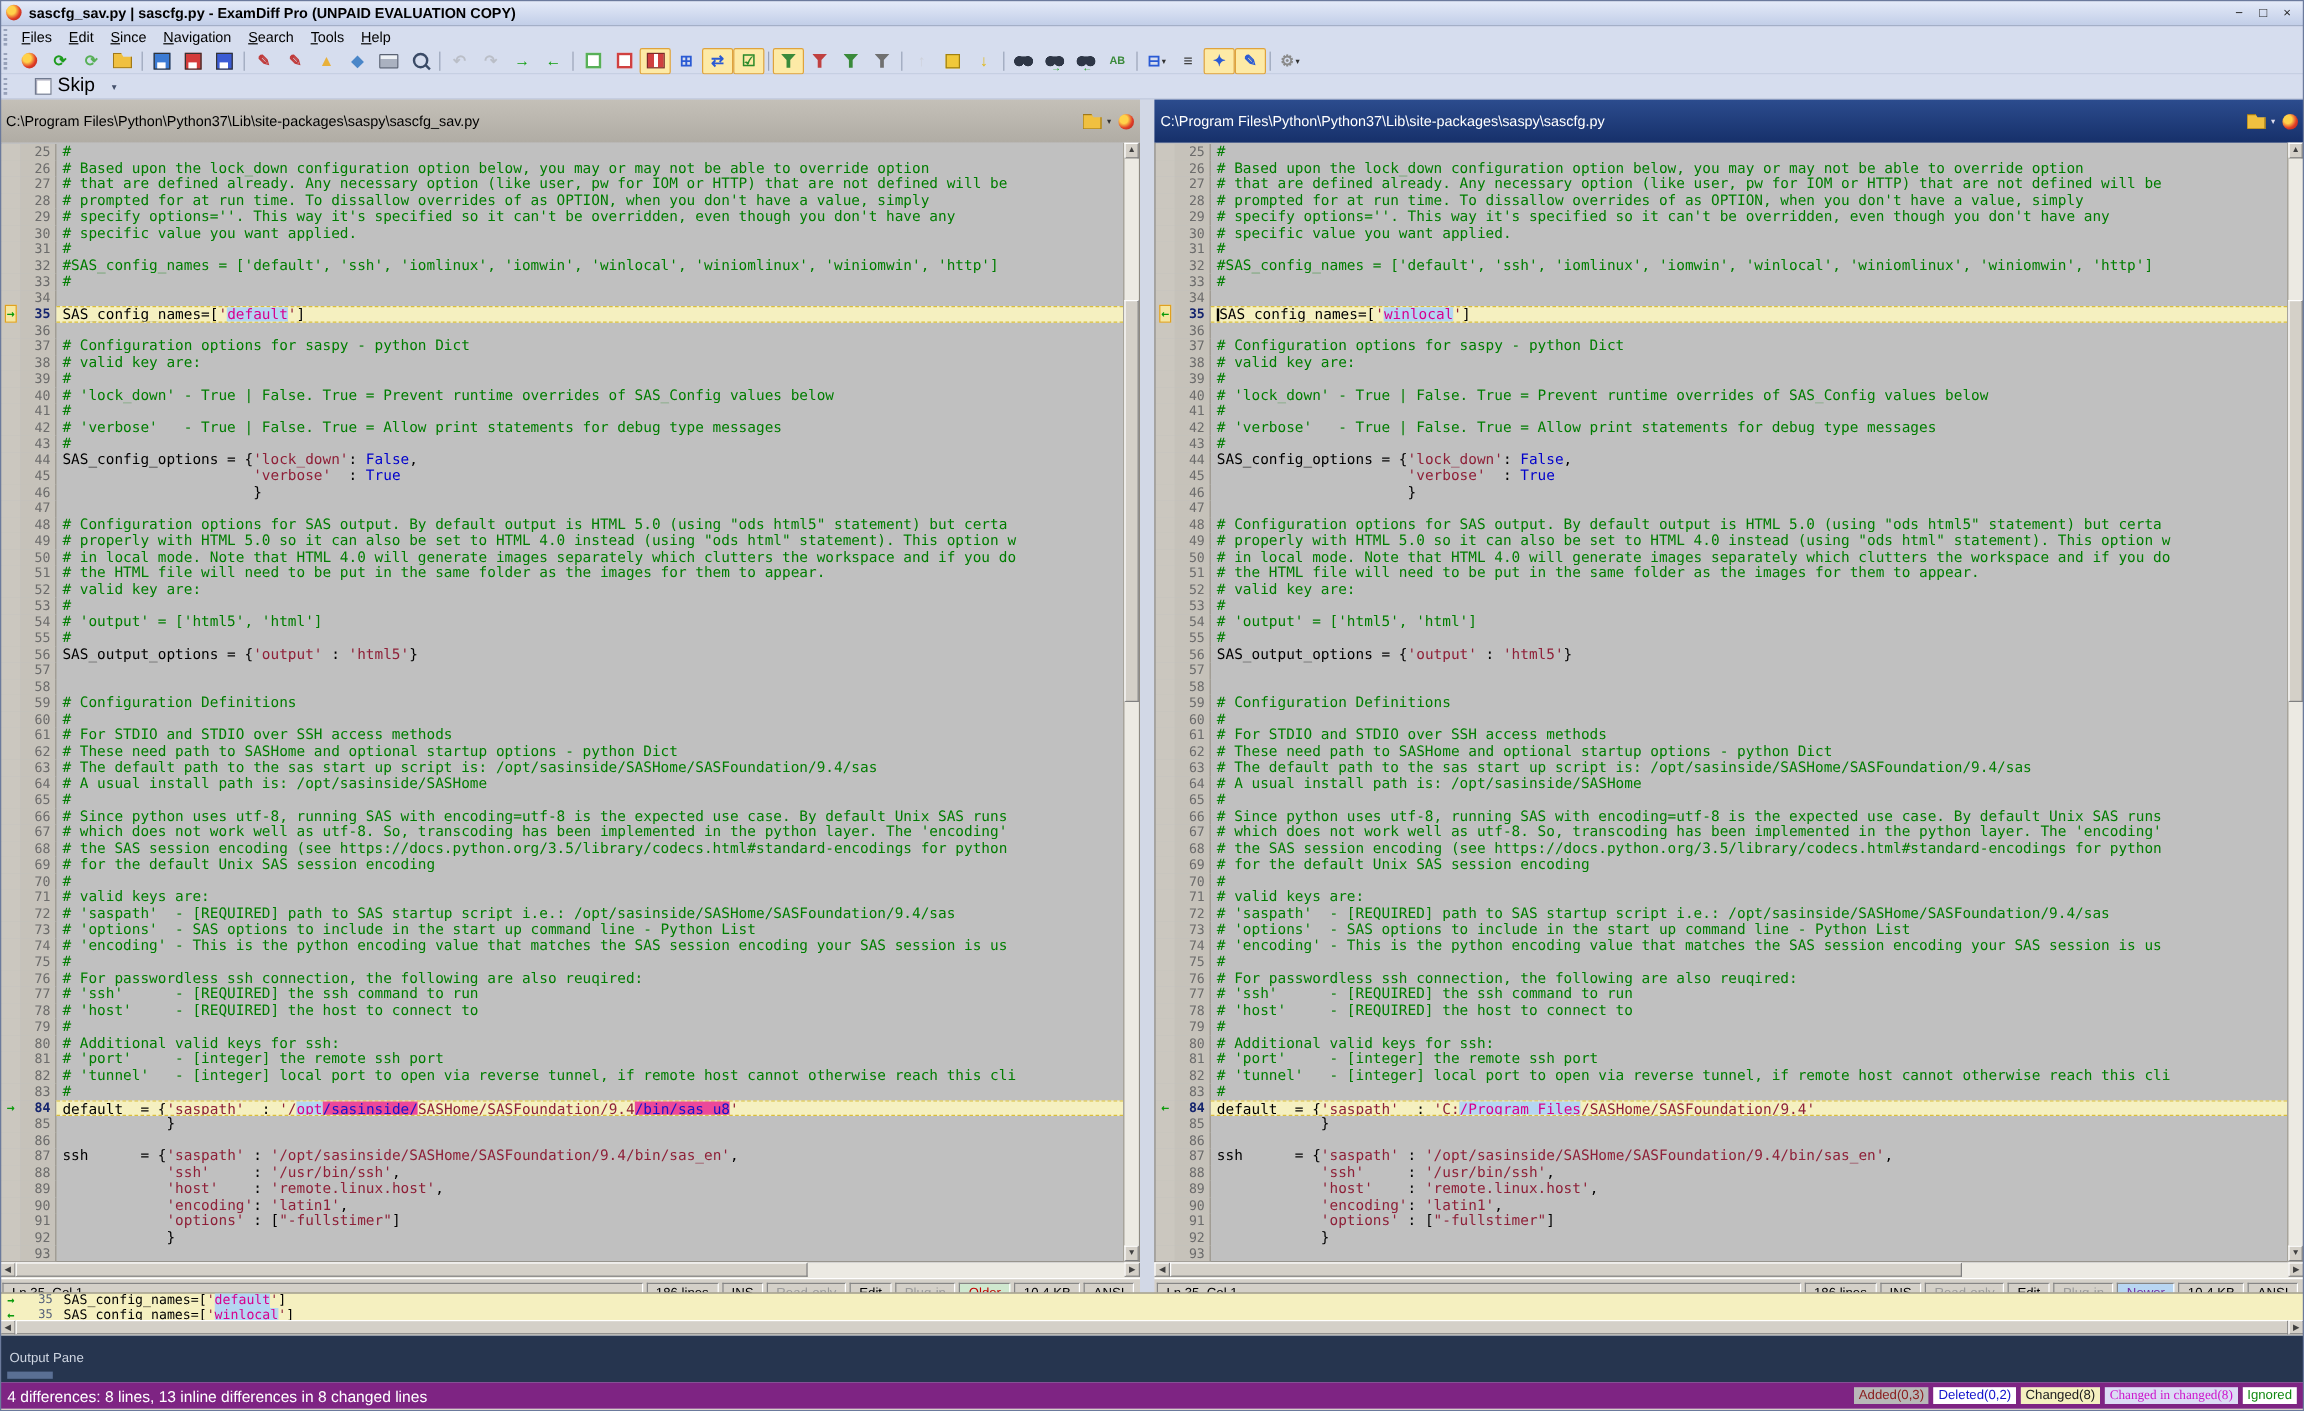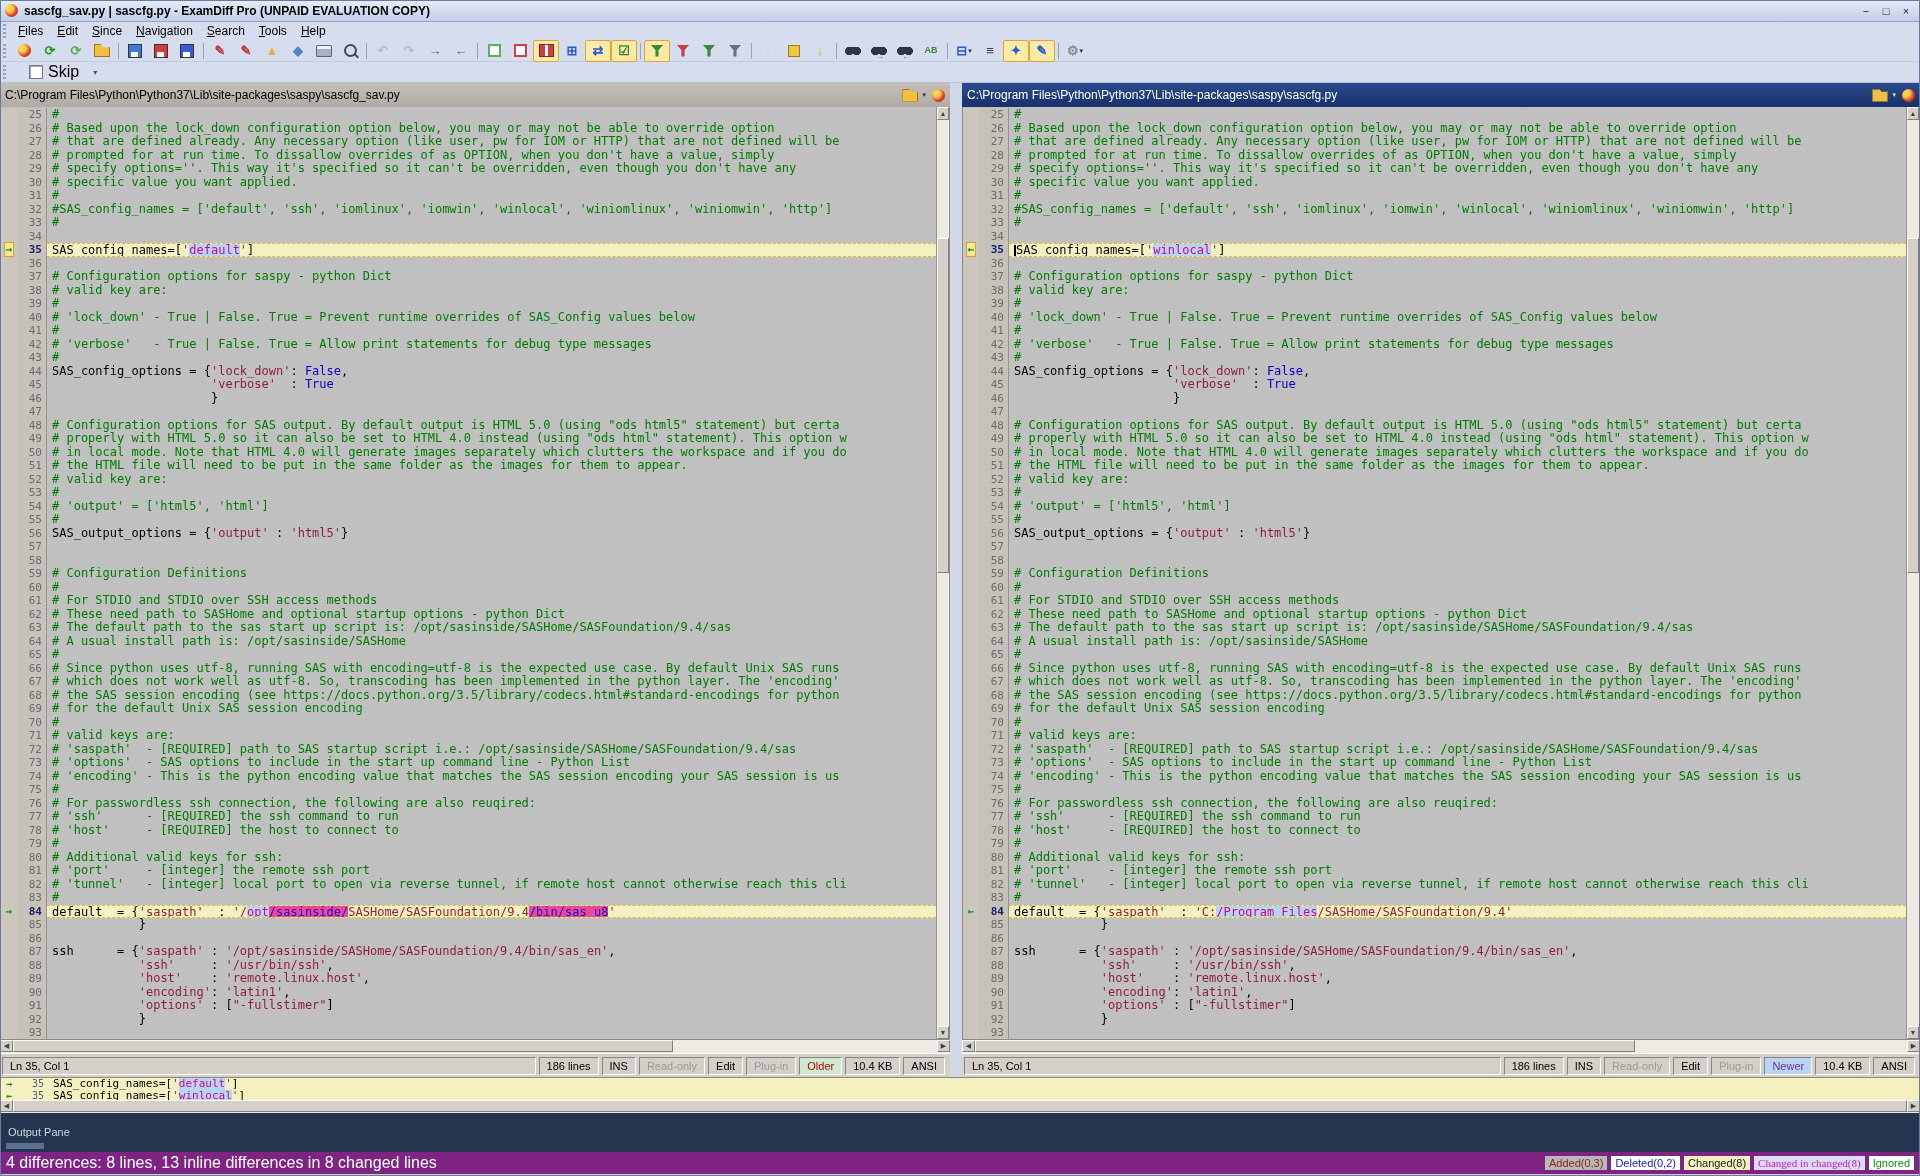--- a/index.html
+++ b/index.html
@@ -62,21 +62,21 @@
   .chk{width:12px;height:12px;background:#fff;border:1px solid #707a90;box-shadow:inset 1px 1px 0 #aab;
        margin:0 5px 0 18px}
   .skiplbl{font-size:16px}
   .ovf{font-size:8px;color:#44506a;margin-left:14px}
   
   #main{left:0;top:83px;width:1920px;height:994px;position:absolute}
   .pane{position:absolute;top:0;height:994px;display:flex;flex-direction:column}
   #pane-left{left:0;width:950px}
   #pane-right{left:962px;width:958px}
   #splitter{left:950px;width:12px;top:0;height:994px;position:absolute;background:#d2d8e6}
-  .phead{height:24px;flex:none;display:flex;align-items:center;padding:0 5px;box-sizing:border-box;
+  .phead{height:36px;flex:none;display:flex;align-items:center;padding:0 5px;box-sizing:border-box;
          font-size:12px;white-space:nowrap;overflow:hidden}
   .phead.inactive{background:linear-gradient(#c4c0b8,#b0aca4);color:#000}
   .phead.active{background:linear-gradient(#2c4c8e,#16306a);color:#fff}
   .phead .ppath{flex:1;overflow:hidden;text-overflow:clip}
   .phead .k-folder{margin-right:2px}
   .phead .k-apple{margin-left:6px}
   .pcaret{font-size:7px;margin-left:2px}
   .phead.inactive .pcaret{color:#333}.phead.active .pcaret{color:#dde}
   
   .codewrap{flex:none;height:933px;position:relative;background:#c0c0c0;
@@ -123,21 +123,21 @@
   .drow .dm{width:18px;flex:none;text-align:center}
   .drow .dn{width:26px;flex:none;text-align:right;padding-right:5px;color:#55607a;font-size:10px}
   .drow .dt{flex:1;white-space:pre;overflow:hidden;padding-left:4px}
   .drow .arr{font-size:10px}
   #diffhscroll{left:0;top:1100px;width:1920px;height:13px;background:#eceae3}
   #outputpane{left:0;top:1113px;width:1920px;height:39px;background:#26354f}
   #outputpane .olbl{position:absolute;left:8px;top:13px;font-size:11px;color:#cfd6e2}
   #outputpane .otab{position:absolute;left:6px;top:30px;width:38px;height:6px;background:#5a6f94}
   #purplebar{left:0;top:1152px;width:1920px;height:22px;background:#7e2483;display:flex;
              align-items:center;padding:0 6px;box-sizing:border-box}
-  #purplebar .ptxt{color:#fff;font-size:16px;flex:1}
+  #purplebar .ptxt{color:#fff;font-size:13px;flex:1}
   .badge{font-size:11px;padding:1px 4px;margin-left:4px;white-space:nowrap}
   #bottomline{left:0;top:1174px;width:1920px;height:2px;background:#d4d0c8}
   #frame{left:0;top:0;width:1918px;height:1174px;border:1px solid #6b7a9c;pointer-events:none}
 </style>
 </head>
 <body>
 
 <div id="titlebar" class="abs">
   <span class="k-apple" style="margin-left:5px"></span>
   <span class="title">sascfg_sav.py  |  sascfg.py - ExamDiff Pro (UNPAID EVALUATION COPY)</span>

